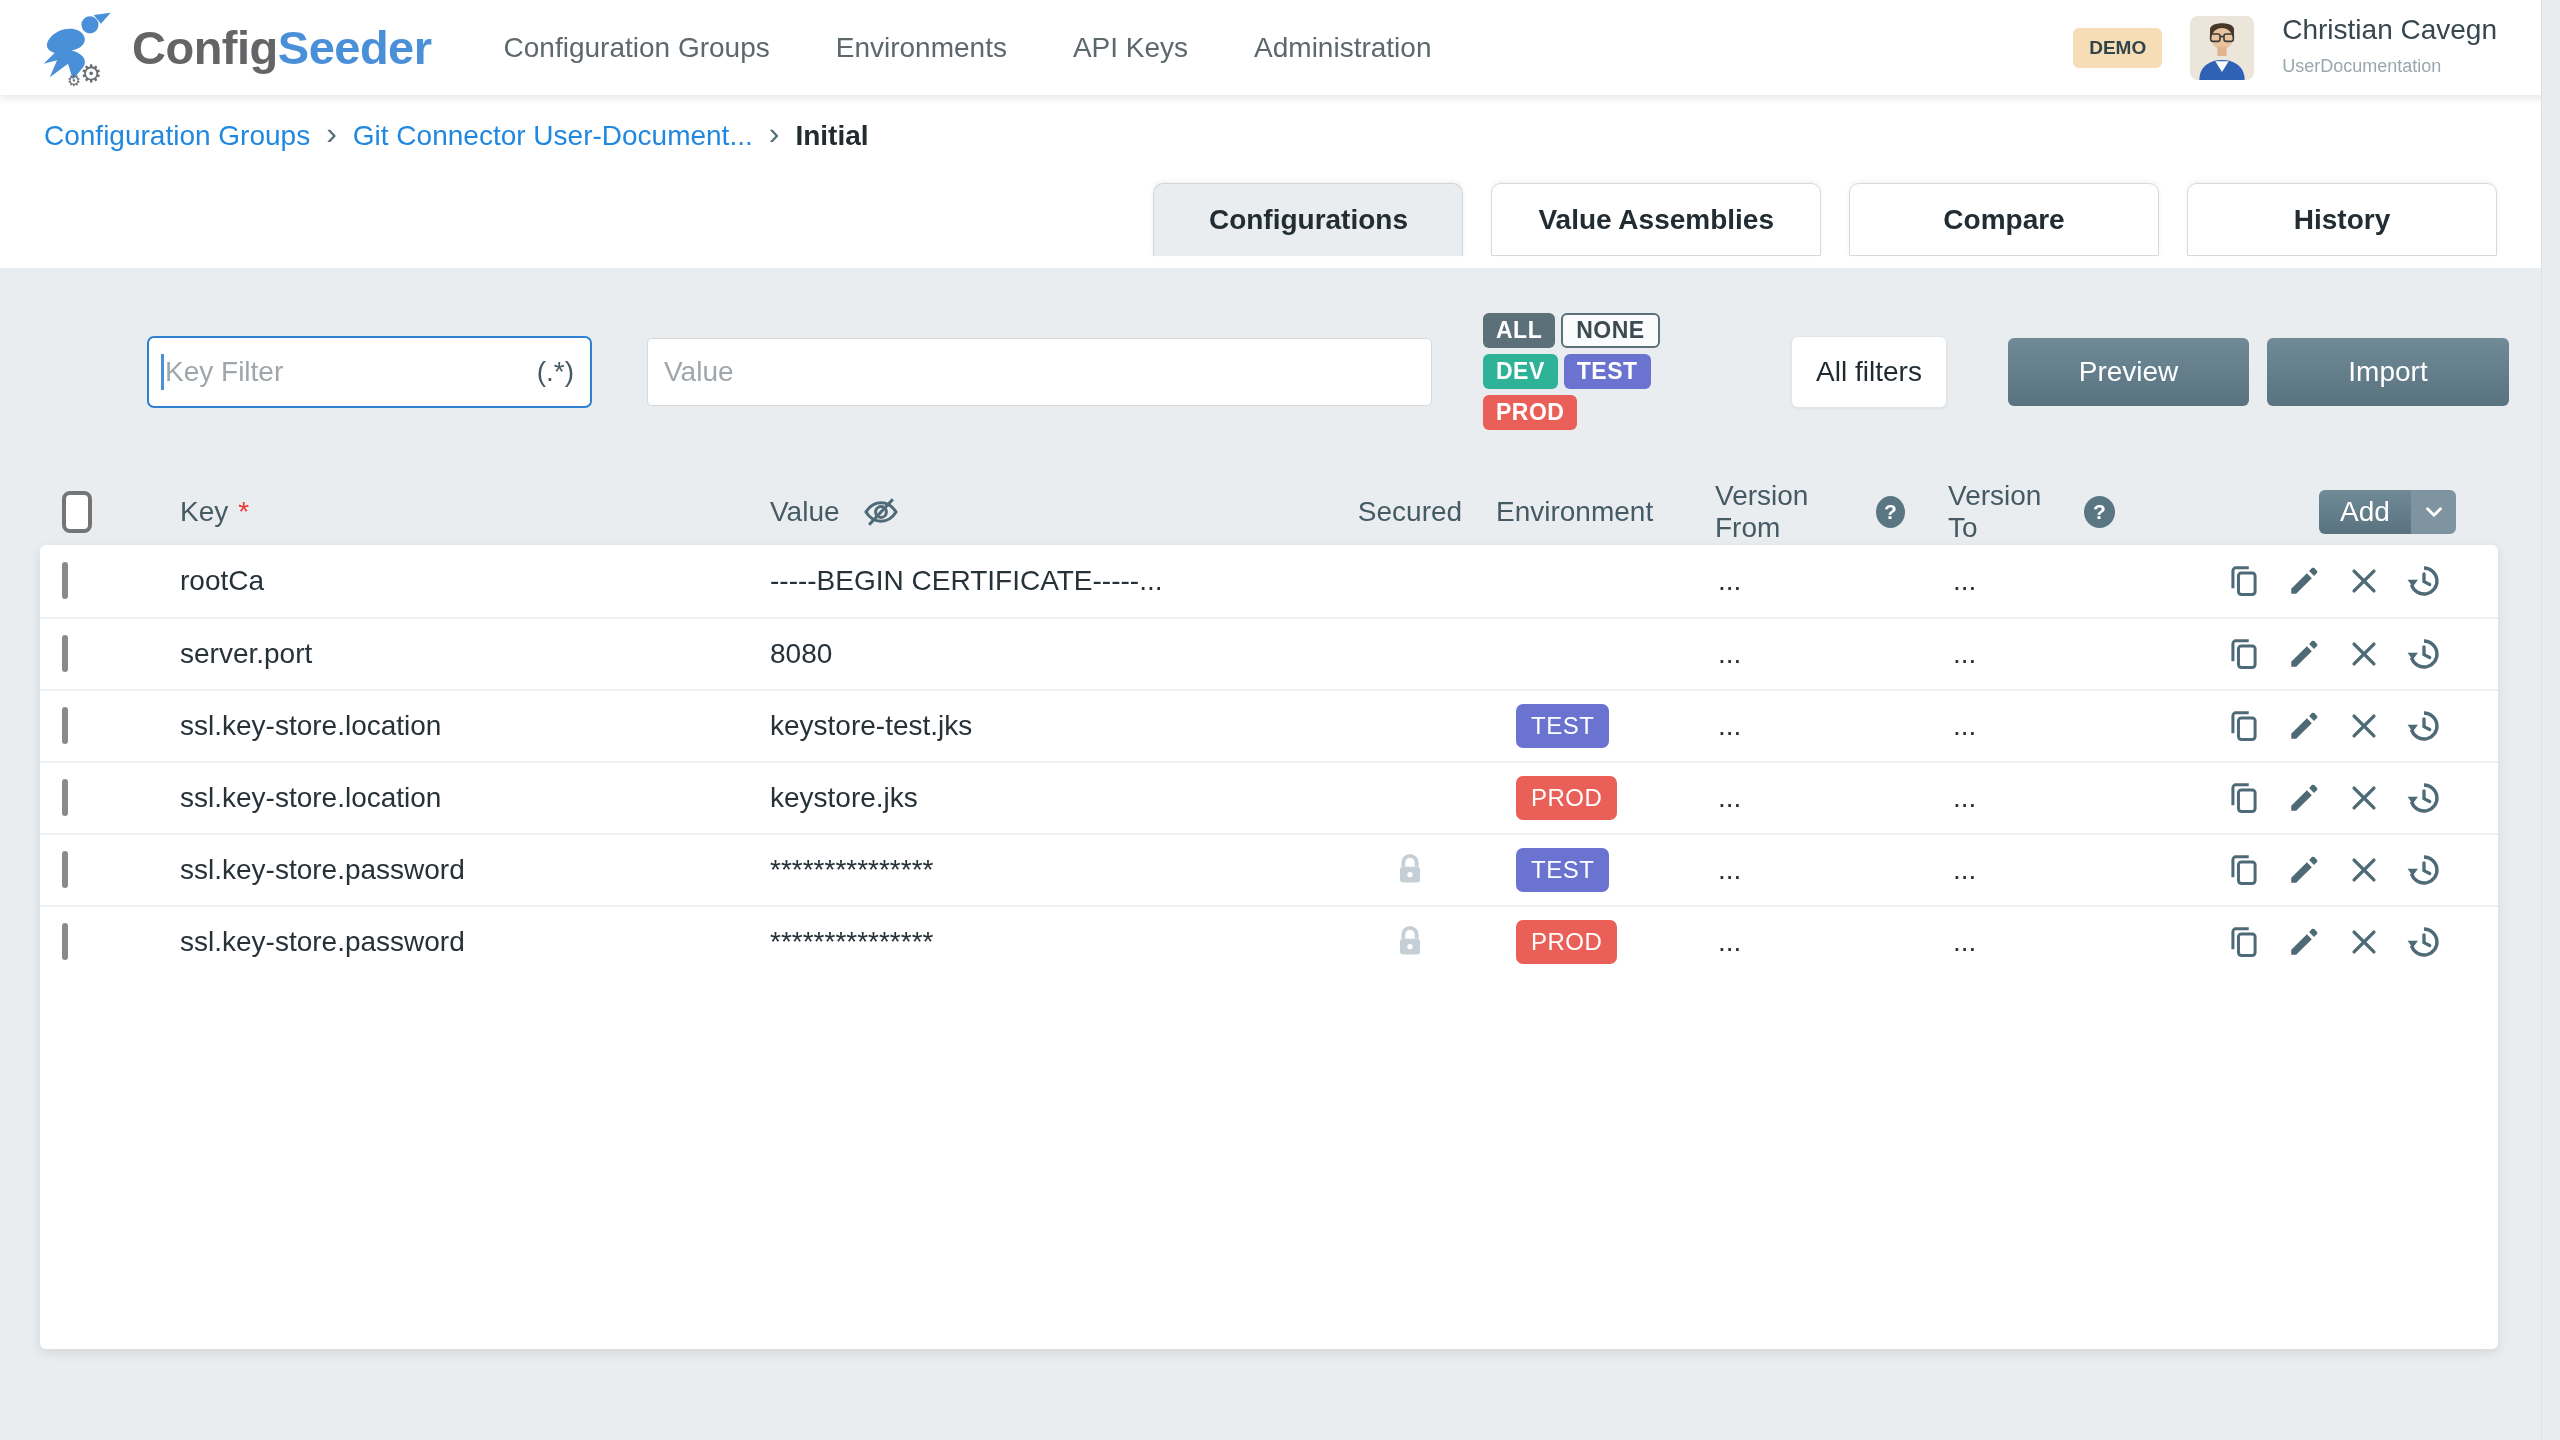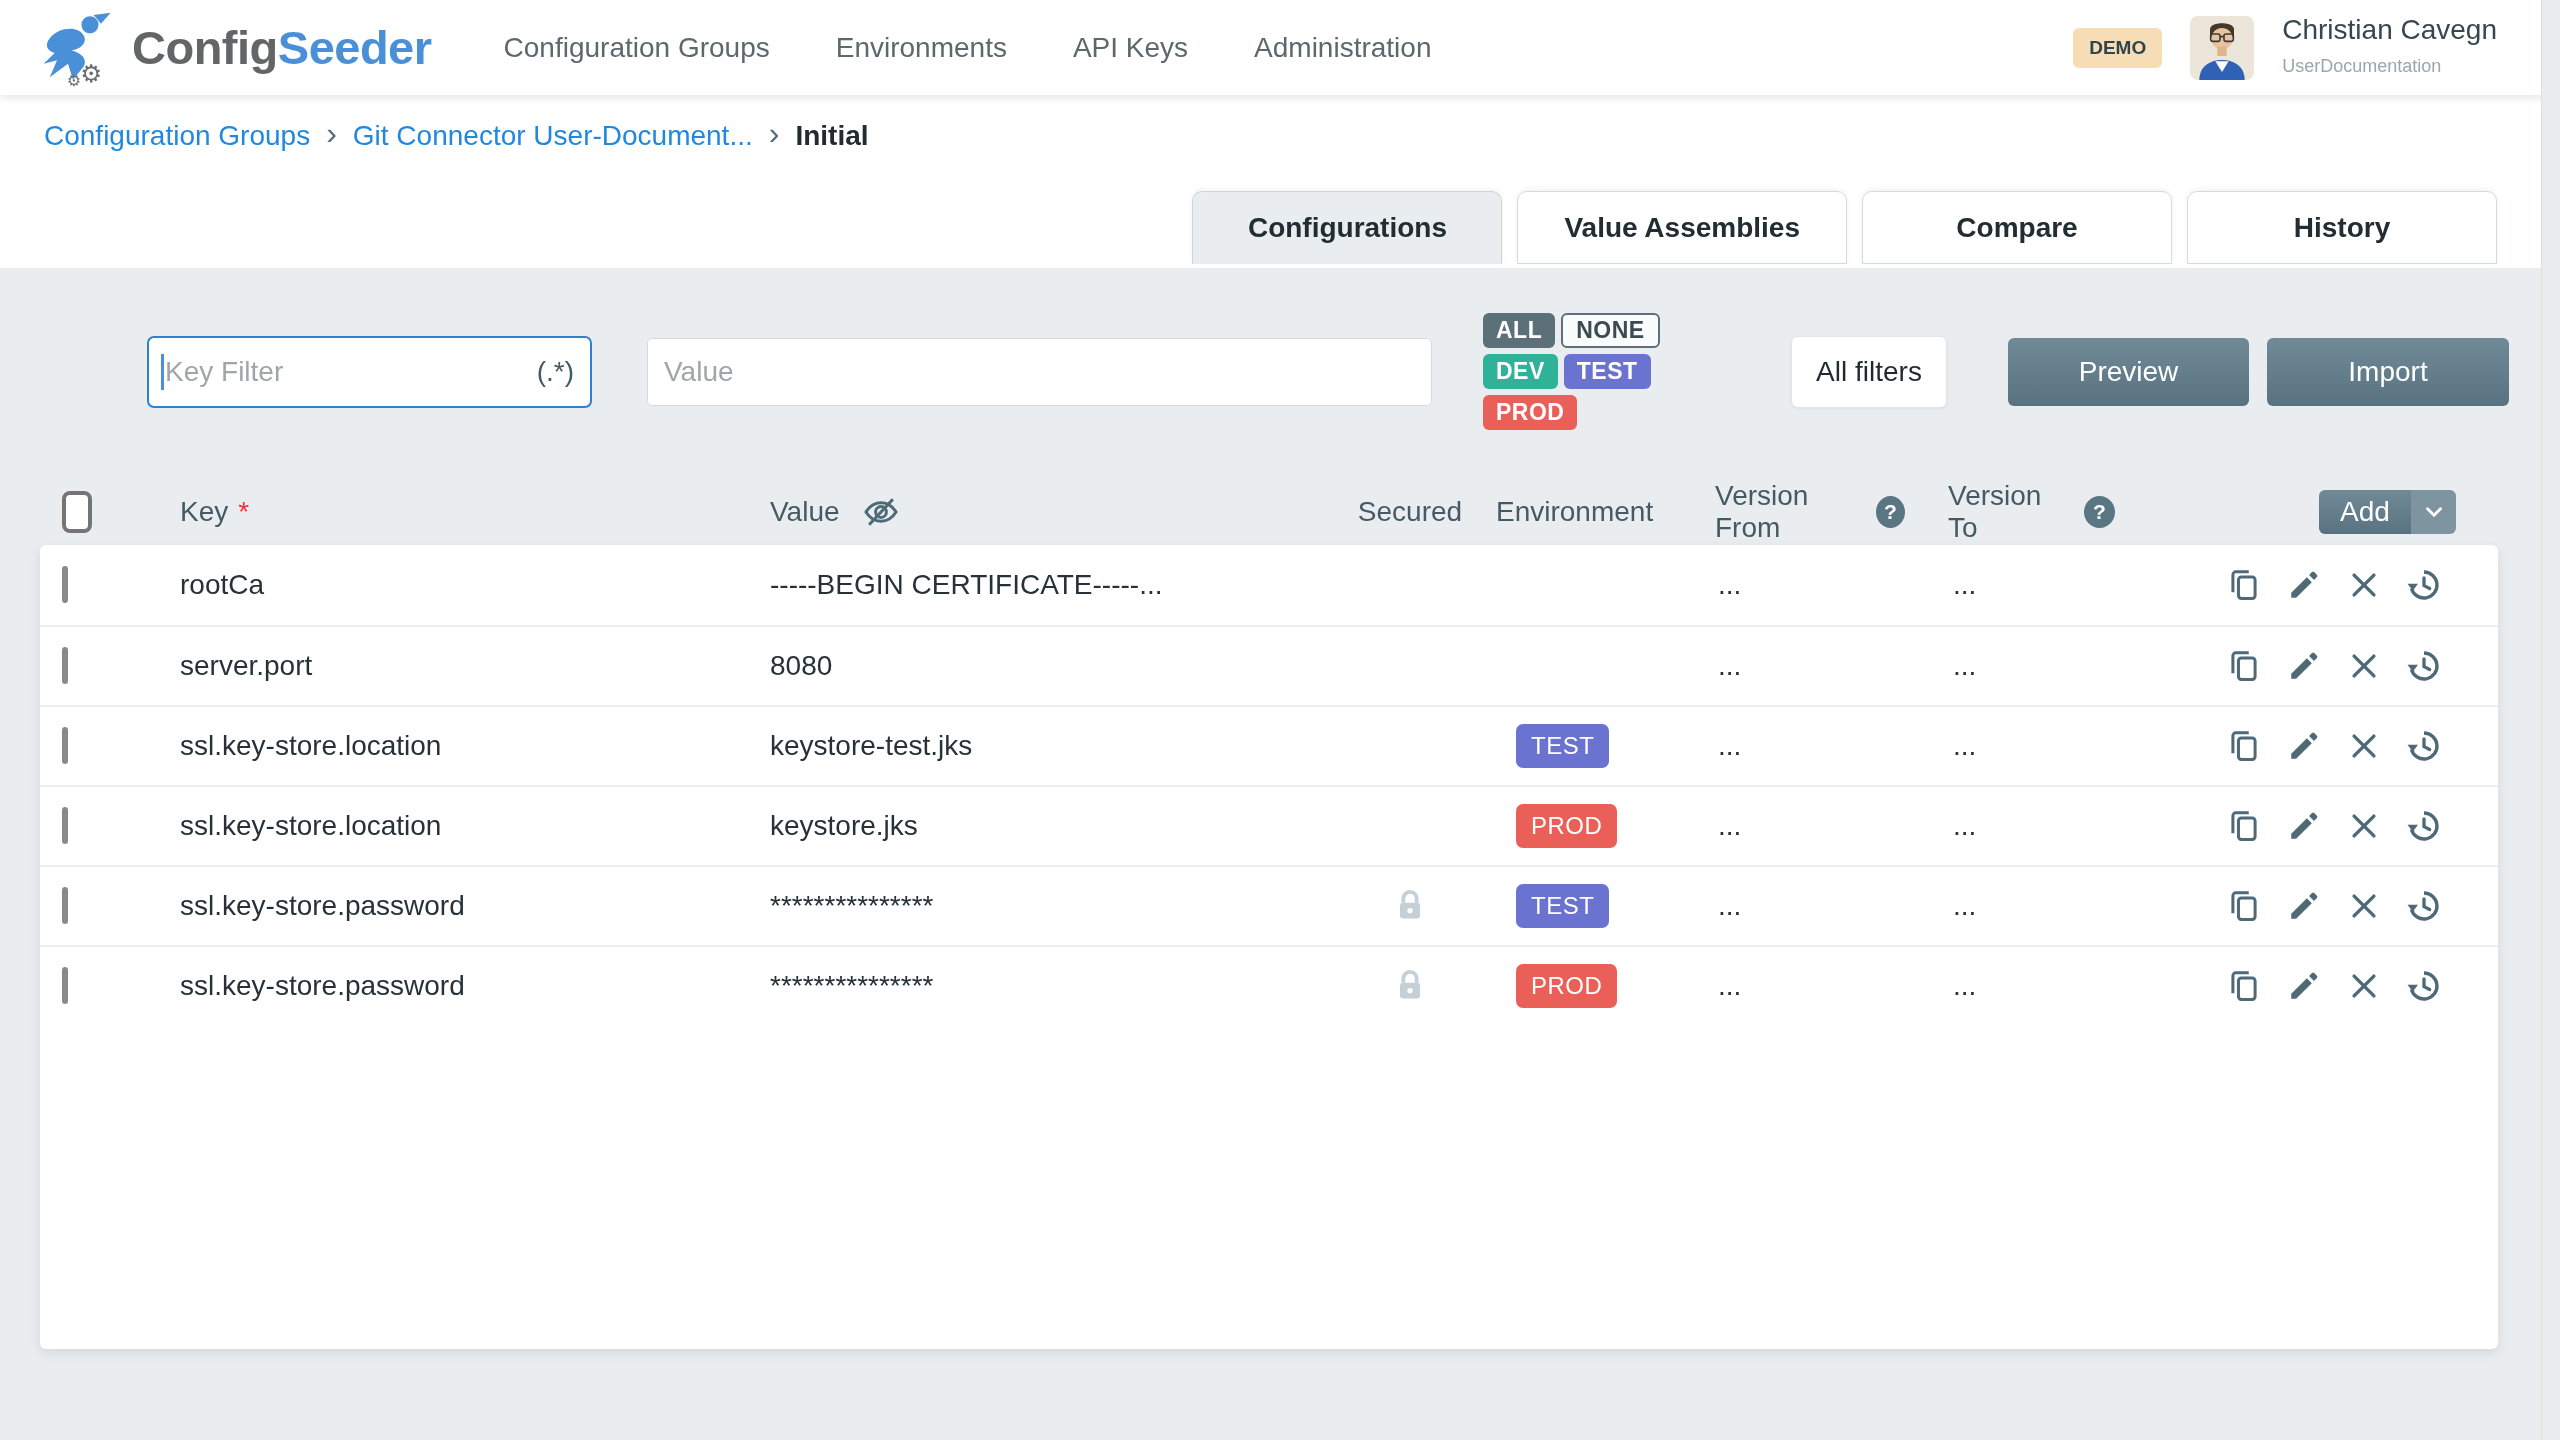--- a/index.html
+++ b/index.html
@@ -20,21 +20,21 @@
   .user-name { font-size:28px; color:#37474f; }
   .user-org { font-size:18px; color:#9aa7ad; }
 
   
   .subheader { position:relative; height:173px; background:#fff; z-index:10; }
   .breadcrumb { display:flex; align-items:center; gap:16px; padding:22px 0 0 44px; font-size:28px; }
   .crumb-link { color:#2088e0; cursor:pointer; }
   .crumb-sep { color:#546e7a; font-size:32px; transform:translateY(-2px); }
   .crumb-current { color:#212b30; font-weight:bold; }
 
-  .tabs { position:absolute; right:63px; bottom:4px; display:flex; gap:15px; align-items:flex-end; }
+  .tabs { position:absolute; right:63px; bottom:12px; display:flex; gap:28px; align-items:flex-end; }
   .tab { height:73px; min-width:310px; padding:0 46px; display:flex; align-items:center; justify-content:center; font-size:28px; font-weight:bold; color:#222d33; background:#fff; border:1px solid #d5dadd; border-radius:10px 10px 0 0; box-shadow:0 -2px 5px rgba(0,0,0,.05); cursor:pointer; white-space:nowrap; }
   .tab.active { background:#e9edf0; border-color:#cfd5d9; border-bottom:none; }
 
   
   .content { position:relative; height:1172px; background:#e9edf0; padding:45px 44px 0 40px; }
 
   .filter-row { display:flex; align-items:center; }
   .kf-wrap { position:relative; margin-left:107px; width:445px; }
   .kf-input { width:445px; height:72px; border:2px solid #2f80d0; border-radius:7px; background:#fff; font-size:28px; color:#263238; padding:0 80px 0 16px; outline:none; font-family:inherit; }
   .kf-input::placeholder, .vf-input::placeholder { color:#9fa6aa; }
@@ -58,21 +58,21 @@
   .row .checkbox { border:3px solid #8a8a8a; }
   .eye-icon { margin-left:22px; cursor:pointer; display:flex; }
   .add-btn { justify-self:end; margin-right:60px; height:44px; display:flex; cursor:pointer; border-radius:6px; overflow:hidden; }
   .add-main { width:92px; background:linear-gradient(180deg,#70
 8a97,#587280); background:linear-gradient(180deg,#70
 
 8a97,#587280); background:linear-gradient(180deg,#708a97,#587280); color:#fff; font-size:28px; display:flex; align-items:center; justify-content:center; }
   .add-caret { width:45px; background:#7e94a1; display:flex; align-items:center; justify-content:center; }
 
   .card { width:2458px; height:804px; background:#fff; border-radius:6px; box-shadow:0 4px 12px rgba(0,0,0,.09); overflow:hidden; }
-  .row { height:80px; font-size:28px; color:#263238; border-top:2px solid #edf0f2; }
+  .row { height:72px; font-size:28px; color:#263238; border-top:2px solid #edf0f2; }
   .row:first-child { border-top:none; }
   .cell-secured { display:flex; justify-content:center; }
   .env-badge { display:inline-flex; align-items:center; justify-content:center; height:44px; padding:0 15px; margin-left:36px; border-radius:7px; color:#fff; font-size:24px; letter-spacing:.5px; }
   .dots { padding-left:48px; }
   .actions { display:flex; justify-content:flex-end; gap:22px; padding-right:55px; }
   .icon-btn { width:38px; height:38px; display:flex; align-items:center; justify-content:center; cursor:pointer; }
 
   
   .scrollbar { position:fixed; top:0; right:0; width:19px; height:1440px; background:#e9ebec; border-left:1px solid #dddfe1; z-index:50; }
 </style>

